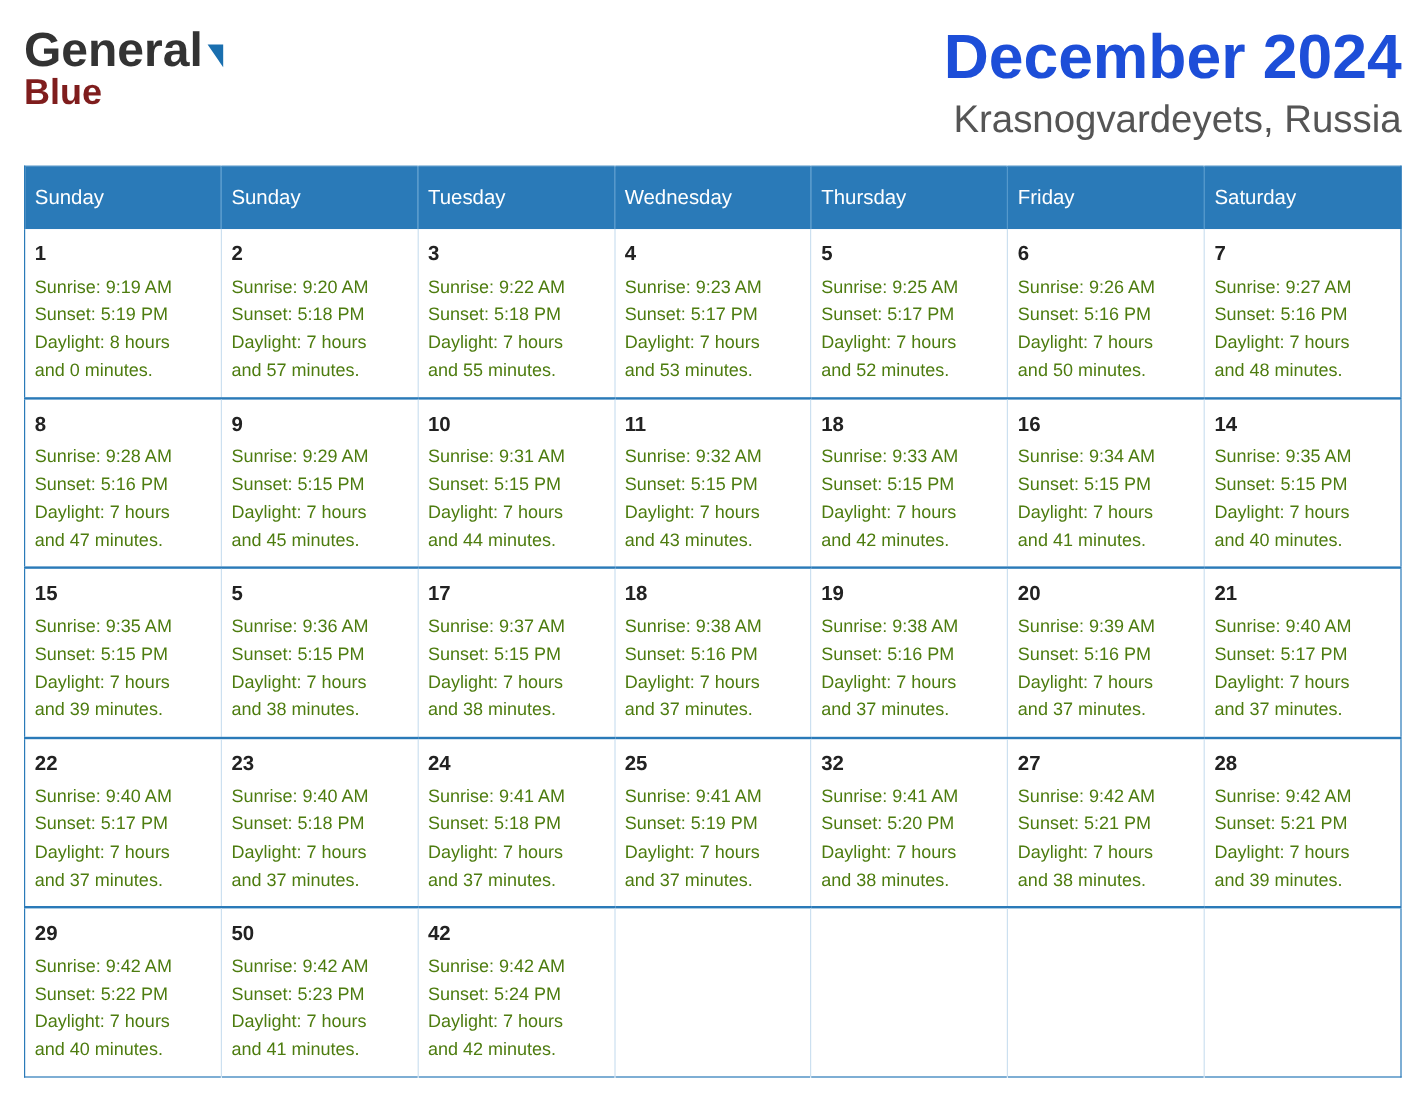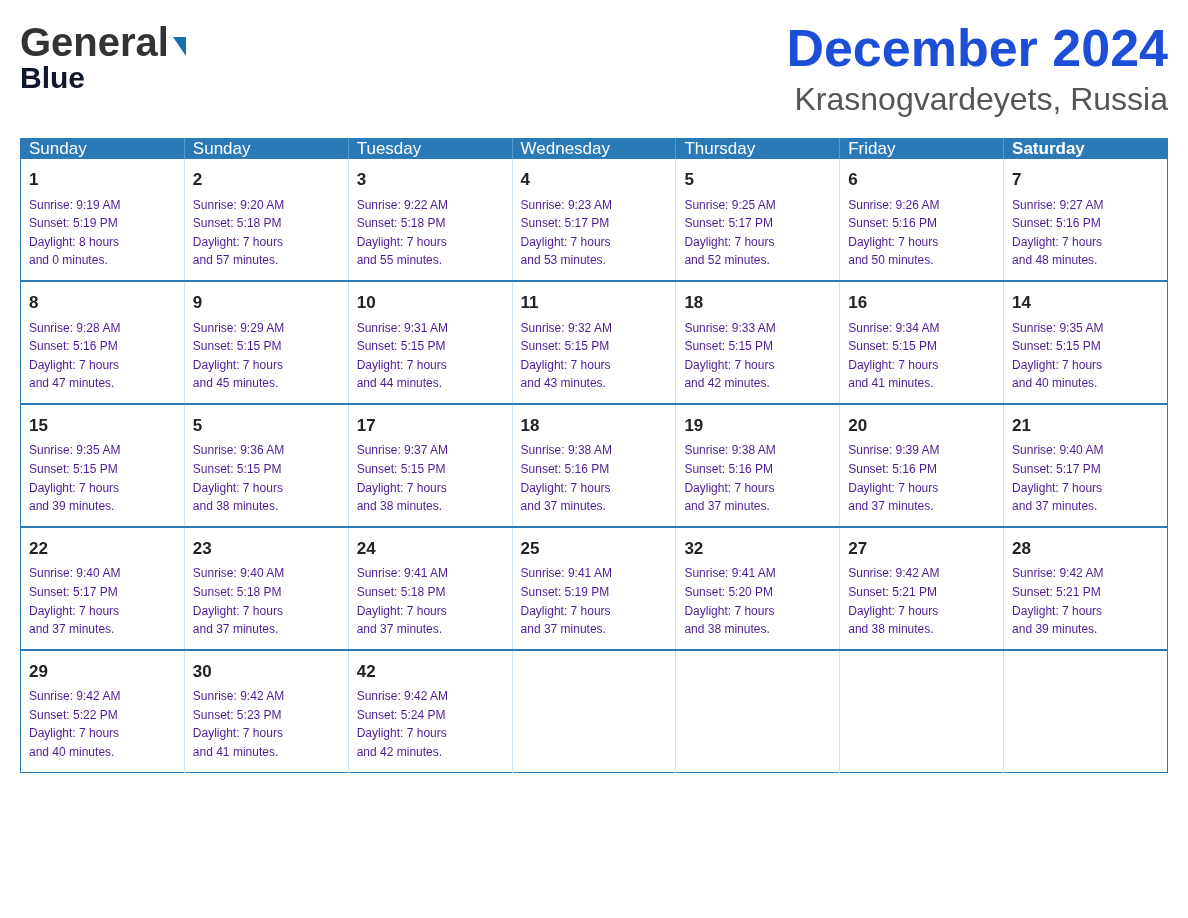--- a/index.html
+++ b/index.html
@@ -32,29 +32,28 @@
       margin-top: 4px;
     }
     .calendar {
       width: 100%;
       border-collapse: collapse;
       border: 1px solid #2a7ab8;
     }
     .calendar th {
       background-color: #2a7ab8;
       color: #fff;
-      padding: 0 8px;
+      padding: 16px 8px;
       text-align: left;
       font-size: 17px;
       font-weight: normal;
       border-right: 1px solid #5599cc;
     }
     .calendar th:last-child {
       border-right: none;
-      font-weight: bold;
     }
     .calendar td {
       vertical-align: top;
       padding: 8px 8px 10px 8px;
       border-right: 1px solid #cce0f0;
       border-bottom: 2px solid #2a7ab8;
       width: 14.28%;
       font-size: 13.5px;
       color: #333;
       line-height: 1.5;
@@ -70,41 +69,41 @@
       background: #fff;
     }
     .day-number {
       font-size: 17px;
       font-weight: bold;
       color: #222;
       margin-bottom: 3px;
       display: block;
     }
     .day-info {
-      font-size: 12px;
-      color: #4c1d95;
+      font-size: 15px;
+      color: #4d7c0f;
       line-height: 1.55;
     }
     .logo-wrapper {
       display: flex;
       flex-direction: column;
     }
     .logo-line1 {
       display: flex;
       align-items: center;
     }
     .logo-general {
       font-size: 40px;
       font-weight: bold;
       color: #333;
     }
     .logo-line2 {
       font-size: 30px;
       font-weight: bold;
-      color: #0f172a;
+      color: #7f1d1d;
       margin-top: -4px;
     }
   </style>
 </head>
 <body>
 
 <div class="header">
   <div class="logo-wrapper">
     <div class="logo-line1">
       <span class="logo-general">General</span>
@@ -250,21 +249,21 @@
           <span class="day-number">28</span>
           <div class="day-info">Sunrise: 9:42 AM<br>Sunset: 5:21 PM<br>Daylight: 7 hours<br>and 39 minutes.</div>
         </td>
       </tr>
       <tr>
         <td>
           <span class="day-number">29</span>
           <div class="day-info">Sunrise: 9:42 AM<br>Sunset: 5:22 PM<br>Daylight: 7 hours<br>and 40 minutes.</div>
         </td>
         <td>
-          <span class="day-number">30</span>
+          <span class="day-number">50</span>
           <div class="day-info">Sunrise: 9:42 AM<br>Sunset: 5:23 PM<br>Daylight: 7 hours<br>and 41 minutes.</div>
         </td>
         <td>
           <span class="day-number">42</span>
           <div class="day-info">Sunrise: 9:42 AM<br>Sunset: 5:24 PM<br>Daylight: 7 hours<br>and 42 minutes.</div>
         </td>
         <td class="empty"></td>
         <td class="empty"></td>
         <td class="empty"></td>
         <td class="empty"></td>

